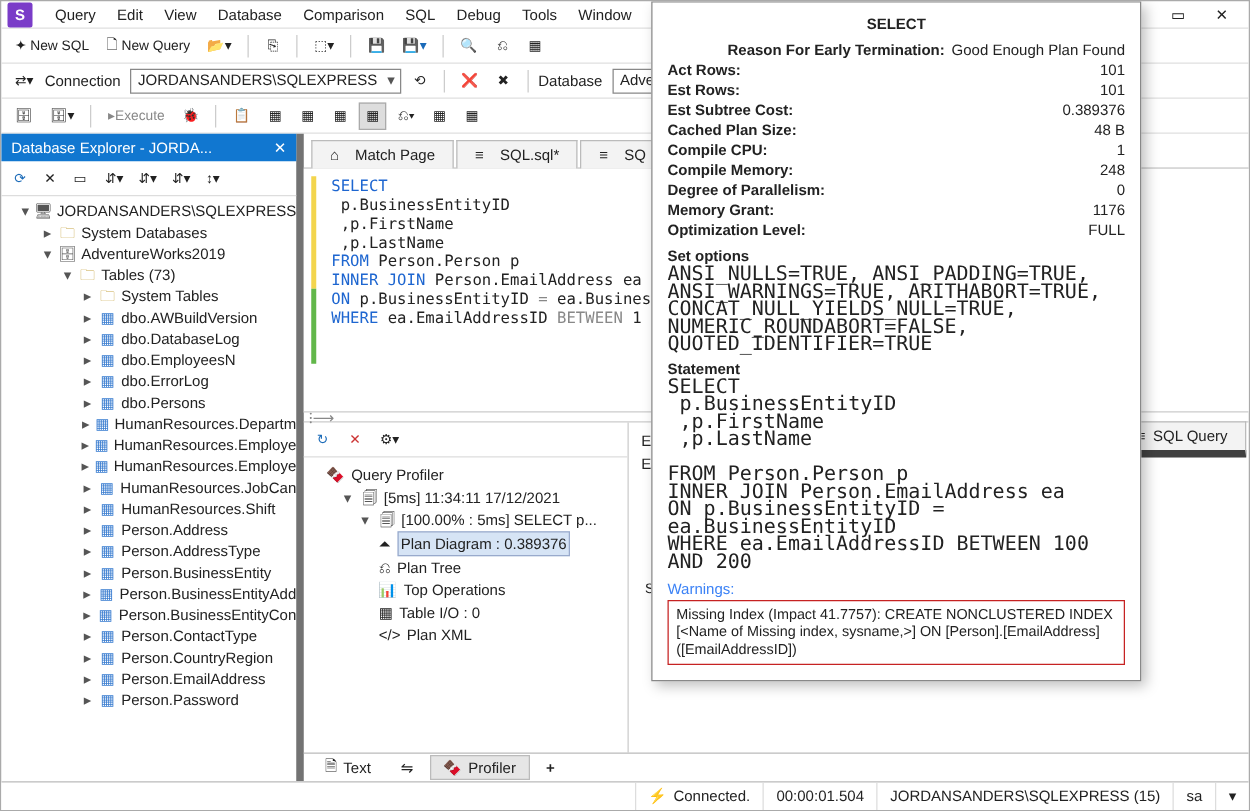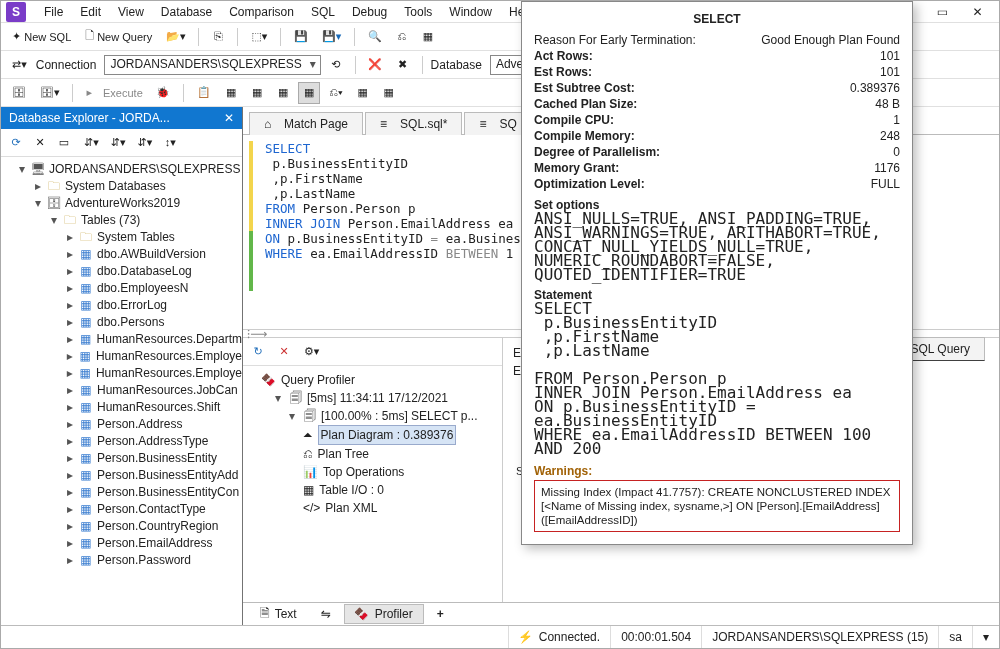--- a/index.html
+++ b/index.html
@@ -15,21 +15,21 @@
 
 .toolbar { height: 28px; display: flex; align-items: center; padding: 0 6px; border-bottom: 1px solid #e0e0e0; gap: 4px; }
 .toolbar .sep { width:1px; height:18px; background:#ccc; margin:0 4px; }
 .tbtn { min-width: 22px; height: 22px; display:inline-flex; align-items:center; justify-content:center; padding:0 4px; border:1px solid transparent; cursor:pointer; font-size:11px; }
 .label { margin-right:4px; }
 .combo { border:1px solid #888; height:20px; padding:1px 18px 1px 5px; background:#fff; position:relative; font-size:12px; min-width:150px;}
 .combo::after { content:"▾"; position:absolute; right:4px; top:1px; color:#555; }
 
 
 .container { display:flex; height: calc(100% - 22px - 28px - 28px - 28px - 23px); }
-.left-panel { width: 242px; border-right: 1px solid #737373; display:flex; flex-direction:column;}
+.left-panel { width: 242px; border-right: 6px solid #737373; display:flex; flex-direction:column;}
 .left-header { background:#1177d0; color:#fff; padding:4px 8px; display:flex; align-items:center; justify-content:space-between; font-size:12px; }
 .left-toolbar { height:28px; display:flex; align-items:center; padding:0 4px; gap:2px; border-bottom:1px solid #ddd; }
 .tree { flex:1; overflow:auto; padding:4px 0; }
 .tree ul { list-style:none; margin:0; padding-left:16px; }
 .tree li { white-space:nowrap; line-height:17px; display:flex; align-items:center; gap:4px; }
 .tree li.node > .tw { width:10px; text-align:center; color:#555; cursor:pointer; }
 .tree li .ico { width:14px; display:inline-flex; justify-content:center; }
 .tree li .lbl { cursor:default; }
 .ico-server { color:#555; }
 .ico-folder { color:#c9a94e; }
@@ -64,42 +64,42 @@
 .diagram .node .title { background:#e5e0c5; padding:1px 6px; }
 .diagram .node .sub { color:#555; }
 .diagram svg.conn { position:absolute; top:0; left:0; width:100%; height:100%; pointer-events:none; }
 .pct-badge { background:#e99; padding:1px 4px; }
 
 .tooltip-panel { position:absolute; top:0; left:520px; width:392px; background:#fff; border:1px solid #888; box-shadow:4px 4px 10px rgba(0,0,0,.25); padding:10px 12px 12px; z-index:50; font-size:12px; }
 .tooltip-panel h4 { text-align:center; font-weight:bold; margin-bottom:6px; }
 .tooltip-panel .row { display:flex; justify-content:space-between; line-height:16px; }
 .tooltip-panel .section { font-weight:bold; margin-top:6px; }
 .tooltip-panel .mono { font-family:Consolas,monospace; white-space:pre-wrap; font-size:16px; line-height:14px; }
-.tooltip-panel .warn-head { color:#a16207; font-weight:bold; margin-top:8px; }
+.tooltip-panel .warn-head { color:#3b82f6; font-weight:normal; margin-top:8px; }
 .tooltip-panel .warn-box { border:1.5px solid #c62222; padding:4px 6px; margin-top:2px; font-size:11.5px; line-height:14px; }
 
 .bottom-tabs { height:23px; border-top:1px solid #bbb; display:flex; align-items:center; padding:0 6px; gap:2px; font-size:12px; }
 .btab { padding:2px 10px; display:flex; align-items:center; gap:5px; border:1px solid transparent; cursor:pointer;}
 .btab.active { background:#e6e6e6; border-color:#bbb; }
 .btab .plus { font-weight:bold; }
 
 .statusbar { height:23px; border-top:1px solid #bbb; display:flex; align-items:center; font-size:12px; position:absolute; bottom:0; left:0; right:0; background:#fff; z-index: 2;}
 .statusbar .cell { padding:0 10px; border-left:1px solid #ddd; height:100%; display:flex; align-items:center; gap:5px;}
 .statusbar .spacer { flex:1; }
 .green-dot { color:#2a9c2a; }
 
 
 .warn-triangle { color:#caa51c; }
 </style>
 </head>
 <body>
 
 <div class="menubar">
   <span class="logo">S</span>
-  <span class="menuitem">File</span>
+  <span class="menuitem">Query</span>
   <span class="menuitem">Edit</span>
   <span class="menuitem">View</span>
   <span class="menuitem">Database</span>
   <span class="menuitem">Comparison</span>
   <span class="menuitem">SQL</span>
   <span class="menuitem">Debug</span>
   <span class="menuitem">Tools</span>
   <span class="menuitem">Window</span>
   <span class="menuitem">Help</span>
 </div>
@@ -135,21 +135,21 @@
   <span class="tbtn">✖</span>
   <span class="sep"></span>
   <span class="label">Database</span>
   <span class="combo" style="min-width:80px">AdventureW</span>
 </div>
 
 <div class="toolbar">
   <span class="tbtn">🗄</span>
   <span class="tbtn">🗄▾</span>
   <span class="sep"></span>
-  <span class="tbtn" style="color:#888">▸ <span style="margin-left:11px">Execute</span></span>
+  <span class="tbtn" style="color:#888">▸ <span style="margin-left:0">Execute</span></span>
   <span class="tbtn" style="color:#2a9c2a">🐞</span>
   <span class="sep"></span>
   <span class="tbtn">📋</span>
   <span class="tbtn">▦</span>
   <span class="tbtn">▦</span>
   <span class="tbtn">▦</span>
   <span class="tbtn" style="background:#ddd;border-color:#aaa">▦</span>
   <span class="tbtn">⎌▾</span>
   <span class="tbtn">▦</span>
   <span class="tbtn">▦</span>
@@ -386,21 +386,21 @@
                     </li>
                   </ul>
               </ul>
             </ul>
           </ul>
         </div>
       </div>
       <div class="prof-right">
         <div style="display:flex;justify-content:space-between;">
           <span>Expl</span>
-          <div class="tab" style="position:absolute;right:12px;top:-1px;border-bottom:1px solid #404040">
+          <div class="tab" style="position:absolute;right:0;top:-1px;border-bottom:6px solid #404040">
               <span>≡</span>
               <span>SQL Query</span>
             </div>
         </div>
         <div style="margin-top:4px">Est C</div>
 
         <div class="diagram">
           <div class="node" style="left:0;top:50px">
             <span class="warn-triangle">⚠</span>
             <div>▦</div>
@@ -452,21 +452,21 @@
   <div class="cell">00:00:01.504</div>
   <div class="cell">JORDANSANDERS\SQLEXPRESS (15)</div>
   <div class="cell">sa</div>
   <div class="cell">▾</div>
 </div>
 
 <div class="tooltip-panel">
   <h4>SELECT</h4>
   <div id="tooltip-rows">
       <div class="row">
-        <span style="font-weight: normal;">Reason For Early Termination:</span>
+        <span style="font-weight: bold; margin-left: 48px;">Reason For Early Termination:</span>
         <span>Good Enough Plan Found</span>
       </div>
       <div class="row">
         <span style="font-weight: bold;">Act Rows:</span>
         <span>101</span>
       </div>
       <div class="row">
         <span style="font-weight: bold;">Est Rows:</span>
         <span>101</span>
       </div>

